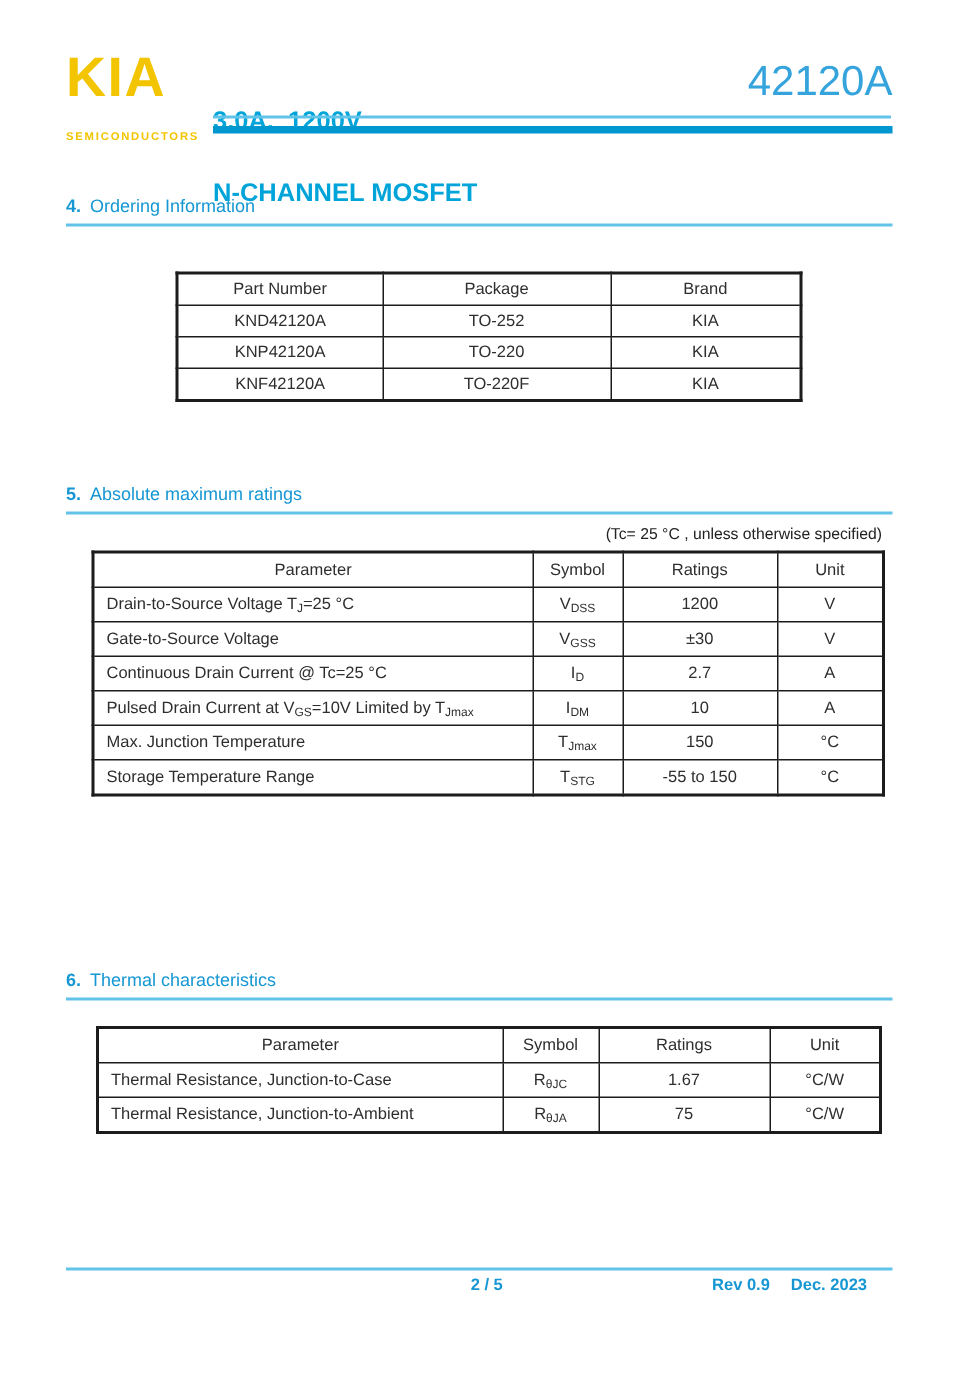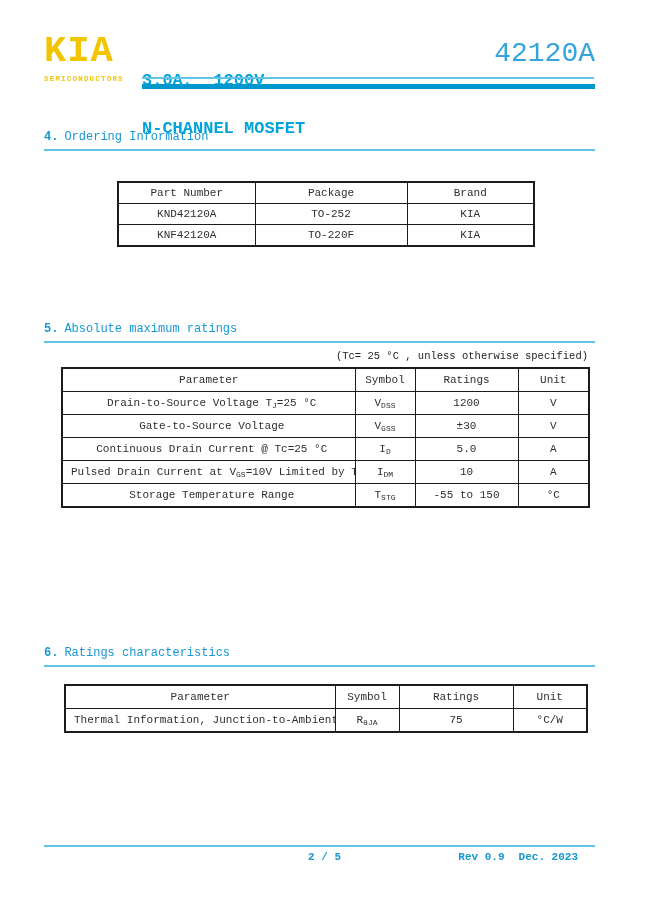--- a/index.html
+++ b/index.html
@@ -1,25 +1,25 @@
 <!DOCTYPE html>
 <html style="--brand_yellow: #F2C500; --header_cyan: #00A4D9; --partnum_blue: #35A3DC; --heading_blue: #1697D3; --rule_light: #62C3E9; --rule_dark: #0096CE; --footer_blue: #1697D3; --text_dark: #2e2e2e;"><head>
 <meta charset="utf-8">
 <style>
   html,body { margin:0; padding:0; background:#ffffff; }
   .page {
     position:relative; width:649px; height:917px; background:#ffffff;
-    font-family:Liberation Mono, monospace; color:var(--text_dark);
+    font-family:Liberation Sans, sans-serif; color:var(--text_dark);
     overflow:hidden;
   }
   .abs { position:absolute; }
 
   
   .logo       { left:44px;  top:33px;  font-size:37px; font-weight:bold; letter-spacing:1px; line-height:1; color:var(--brand_yellow); }
-  .logo-sub   { left:44px;  top:75px;  font-size:7.5px; font-weight:bold; letter-spacing:1.2px; color:var(--brand_yellow); }
+  .logo-sub   { left:44px;  top:86px;  font-size:7.5px; font-weight:bold; letter-spacing:1.2px; color:var(--brand_yellow); }
   .subtitle   { left:142px; top:41px;  font-size:17px; font-weight:bold; line-height:16px; color:var(--header_cyan); white-space:pre; }
   .partnum    { right:54px; top:40px;  font-size:28px; line-height:1; color:var(--partnum_blue); }
   .hr-thin    { left:142px; top:77px;  width:452px; height:2px; background:var(--rule_light); }
   .hr-thick   { left:142px; top:84px;  width:453px; height:5px; background:var(--rule_dark); }
 
   
   .section-title { left:44px; font-size:12px; color:var(--heading_blue); white-space:nowrap; }
   .section-title .num { font-weight:bold; margin-right:6px; }
   .rule { left:44px; width:551px; height:2px; background:var(--rule_light); }
 
@@ -29,21 +29,21 @@
   table { border-collapse:collapse; position:absolute; table-layout:fixed; border:2px solid #1c1c1c; }
   th, td { border:1px solid #1c1c1c; font-size:11px; font-weight:normal; text-align:center;
            padding:0 2px; color:var(--text_dark); overflow:hidden; white-space:nowrap;margin-left:40px; }
   sub { font-size:8px; vertical-align:-2px; line-height:0; }
 
   #ordering-table { left:117px; top:181px; width:416px; }
   #ordering-table th, #ordering-table td { height:20px; }
 
   #abs-table { left:61px; top:367px; width:527px; }
   #abs-table th, #abs-table td { height:22px; }
-  #abs-table td.c0 { text-align:center; padding-left:8px; }
+  #abs-table td.c0 { text-align:left; padding-left:8px; }
 
   #thermal-table { left:64px; top:684px; width:522px; }
   #thermal-table th, #thermal-table td { height:22px; }
   #thermal-table td.c0 { text-align:left; padding-left:8px; }
 
   
   .footer-line { left:44px; top:845px; width:551px; height:2px; background:var(--rule_light); }
   .footer-page { left:0; right:0; top:851px; text-align:center; font-size:11px; font-weight:bold; color:var(--footer_blue); }
   .footer-rev  { right:71px; top:851px; font-size:11px; font-weight:bold; color:var(--footer_blue); display:flex; gap:14px; }
 </style>
@@ -76,20 +76,25 @@
         <tr>
           <th>Part Number</th>
           <th>Package</th>
           <th>Brand</th>
         </tr>
       </thead>
       <tbody>
         <tr>
           <td class="c0">KND42120A</td>
           <td class="c1">TO-252</td>
+          <td class="c2">KIA</td>
+        </tr>
+        <tr>
+          <td class="c0">KNP42120A</td>
+          <td class="c1">TO-220</td>
           <td class="c2">KIA</td>
         </tr>
         <tr>
           <td class="c0">KNF42120A</td>
           <td class="c1">TO-220F</td>
           <td class="c2">KIA</td>
         </tr>
       </tbody>
     </table>
 
@@ -122,60 +127,72 @@
         </tr>
         <tr>
           <td class="c0">Gate-to-Source Voltage</td>
           <td class="c1">V<sub>GSS</sub></td>
           <td class="c2">±30</td>
           <td class="c3">V</td>
         </tr>
         <tr>
           <td class="c0">Continuous Drain Current @ Tc=25 °C</td>
           <td class="c1">I<sub>D</sub></td>
-          <td class="c2">5.0</td>
+          <td class="c2">2.7</td>
           <td class="c3">A</td>
         </tr>
         <tr>
           <td class="c0">Pulsed Drain Current at V<sub>GS</sub>=10V Limited by T<sub>Jmax</sub></td>
           <td class="c1">I<sub>DM</sub></td>
           <td class="c2">10</td>
           <td class="c3">A</td>
         </tr>
         <tr>
+          <td class="c0">Max. Junction Temperature</td>
+          <td class="c1">T<sub>Jmax</sub></td>
+          <td class="c2">150</td>
+          <td class="c3">°C</td>
+        </tr>
+        <tr>
           <td class="c0">Storage Temperature Range</td>
           <td class="c1">T<sub>STG</sub></td>
           <td class="c2">-55 to 150</td>
           <td class="c3">°C</td>
         </tr>
       </tbody>
     </table>
 
   <div class="abs section-title" style="top:646px;">
-    <span class="num">6.</span><span>Ratings characteristics</span>
+    <span class="num">6.</span><span>Thermal characteristics</span>
   </div>
   <div class="abs rule" style="top:665px;"></div>
   <table id="thermal-table">
       <colgroup>
         <col style="width: 270px;">
         <col style="width: 64px;">
         <col style="width: 114px;">
         <col style="width: 74px;">
       </colgroup>
       <thead>
         <tr>
           <th>Parameter</th>
           <th>Symbol</th>
           <th>Ratings</th>
           <th>Unit</th>
         </tr>
       </thead>
       <tbody>
         <tr>
-          <td class="c0">Thermal Information, Junction-to-Ambient</td>
+          <td class="c0">Thermal Resistance, Junction-to-Case</td>
+          <td class="c1">R<sub>θJC</sub></td>
+          <td class="c2">1.67</td>
+          <td class="c3">°C/W</td>
+        </tr>
+        <tr>
+          <td class="c0">Thermal Resistance, Junction-to-Ambient</td>
           <td class="c1">R<sub>θJA</sub></td>
           <td class="c2">75</td>
           <td class="c3">°C/W</td>
         </tr>
       </tbody>
     </table>
 
   <div class="abs footer-line"></div>
   <div class="abs footer-page">2 / 5</div>
   <div class="abs footer-rev">

